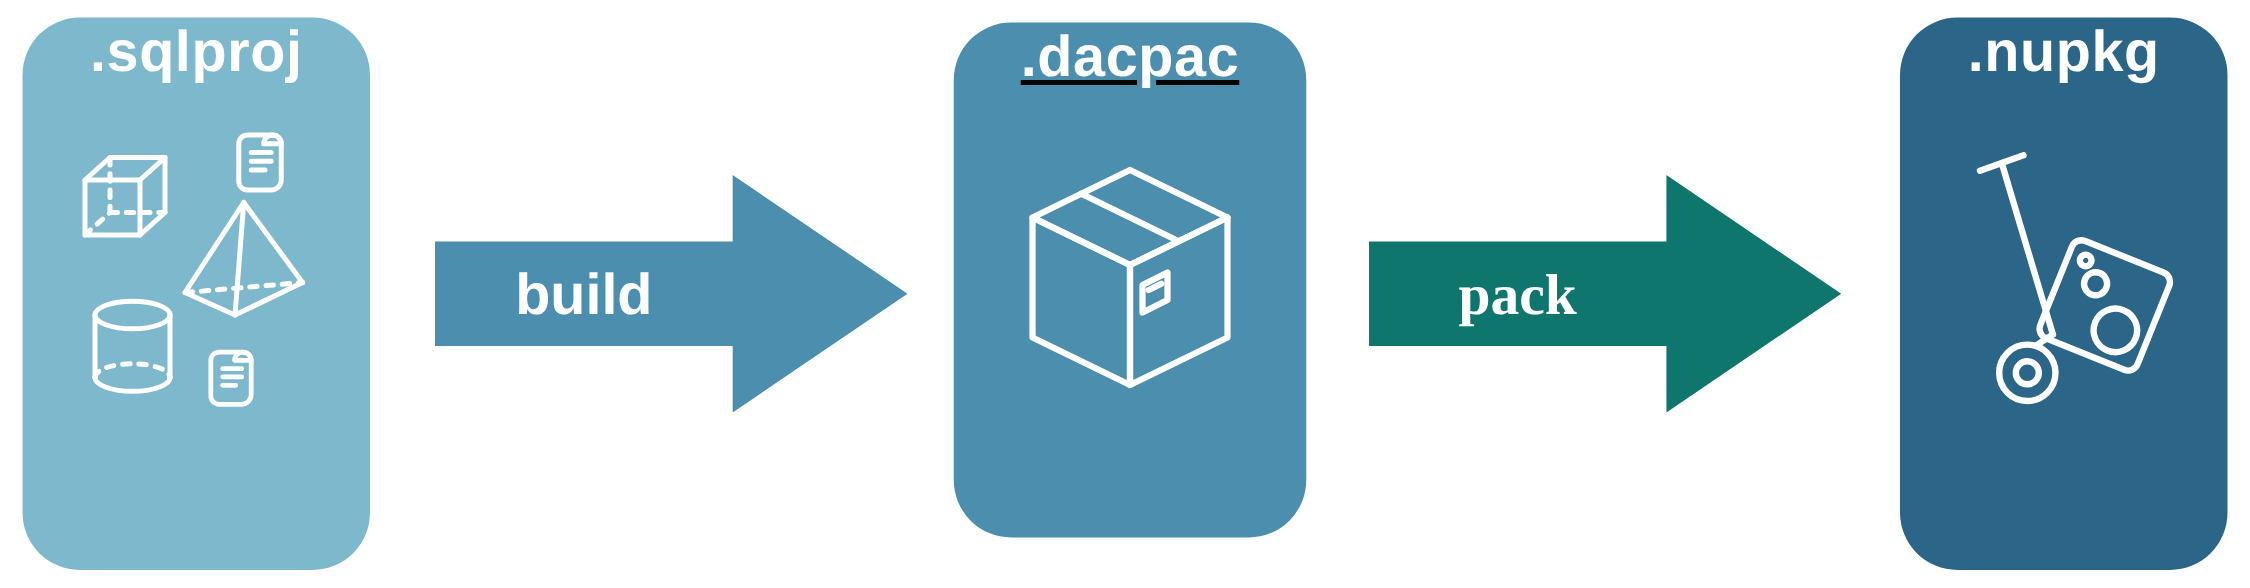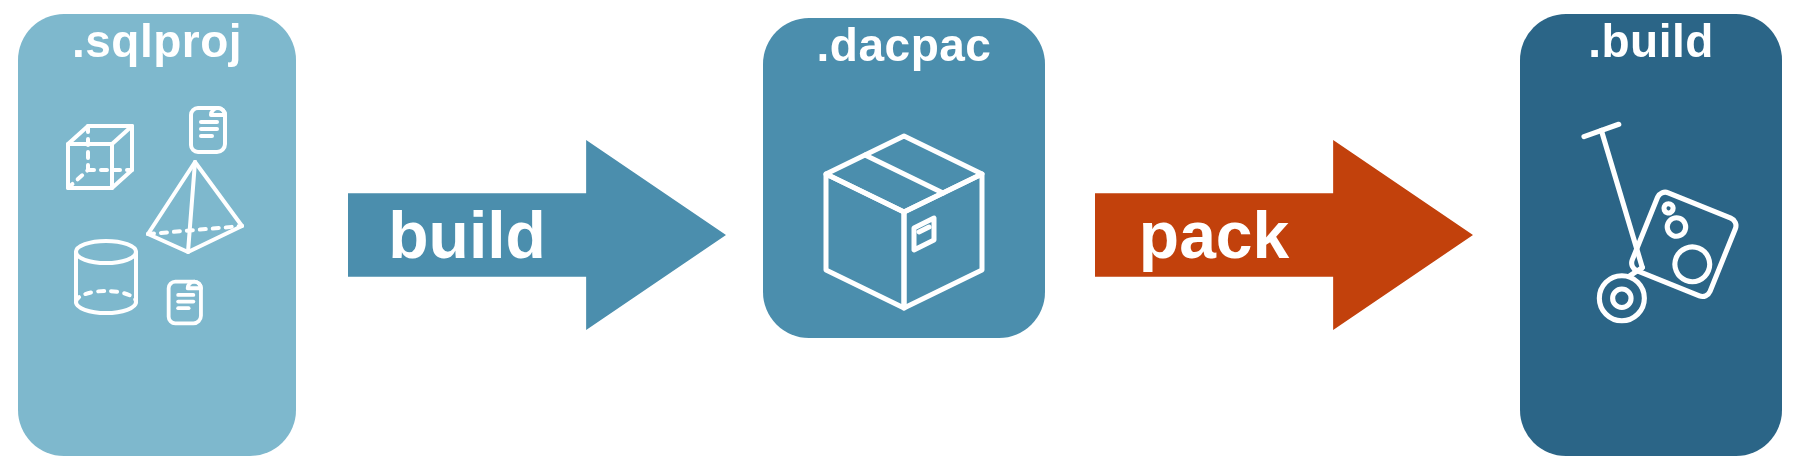--- a/index.html
+++ b/index.html
@@ -32,21 +32,21 @@
   }
   .arrow-label {
     position: absolute;
     left: 0; top: 0;
     width: 63%; height: 100%;
     display: flex;
     align-items: center;
     justify-content: center;
     color: #ffffff;
     font-weight: 700;
-    font-size: 66px;
+    font-size: 46px;
   }
   .icon-svg { position: absolute; }
   .icon-svg path,
   .icon-svg rect,
   .icon-svg circle,
   .icon-svg ellipse,
   .icon-svg polygon {
     fill: none;
     stroke: #ffffff;
     stroke-width: 4;
@@ -104,38 +104,38 @@
           <path d="M17,29 h16"></path>
           <path d="M17,36 h11"></path>
       </g>
     </svg>
   </div>
 
   <div class="arrow" style="left: 348px; top: 140px; width: 378px; height: 190px; background: rgb(75, 142, 173);">
     <div class="arrow-label">build</div>
   </div>
 
-  <div class="node" style="left: 763px; top: 18px; width: 282px; height: 320px; background: rgb(75, 142, 173);">
+  <div class="node" style="left: 763px; top: 18px; width: 282px; height: 412px; background: rgb(75, 142, 173); text-decoration: underline;">
     <div class="node-label">.dacpac</div>
     <svg class="icon-svg thick" viewBox="0 0 220 220" style="left:31px; top:100px; width:220px; height:220px;">
       <path d="M110,18 L188,56 L110,94 L32,56 Z"></path>
       <path d="M71,37 L149,75"></path>
       <path d="M32,56 L110,94 L110,190 L32,152 Z"></path>
       <path d="M110,94 L188,56 L188,152 L110,190 Z"></path>
       <polygon points="120,110 140,100 140,122 120,132"></polygon>
       <path d="M125,114 L135,109"></path>
     </svg>
   </div>
 
-  <div class="arrow" style="left: 1095px; top: 140px; width: 378px; height: 190px; background: #c2410c;">
+  <div class="arrow" style="left: 1095px; top: 140px; width: 378px; height: 190px; background: #0f766e; font-family: Liberation Serif, serif;">
     <div class="arrow-label">pack</div>
   </div>
 
   <div class="node" style="left: 1520px; top: 14px; width: 262px; height: 442px; background: rgb(43, 101, 135);">
-    <div class="node-label">.build</div>
+    <div class="node-label">.nupkg</div>
     <svg class="icon-svg thick" viewBox="0 0 200 215" style="left:28px; top:98px; width:205px; height:220px;">
       <g>
         <path d="M35,24 L69,12"></path>
         <path d="M52,18 L92,152"></path>
         <path d="M92,152 L80,160"></path>
         <circle cx="72" cy="182" r="22"></circle>
         <circle cx="72" cy="182" r="9"></circle>
       </g>
       <g transform="rotate(22 132 128)">
         <rect x="92" y="88" width="82" height="82" rx="8"></rect>

